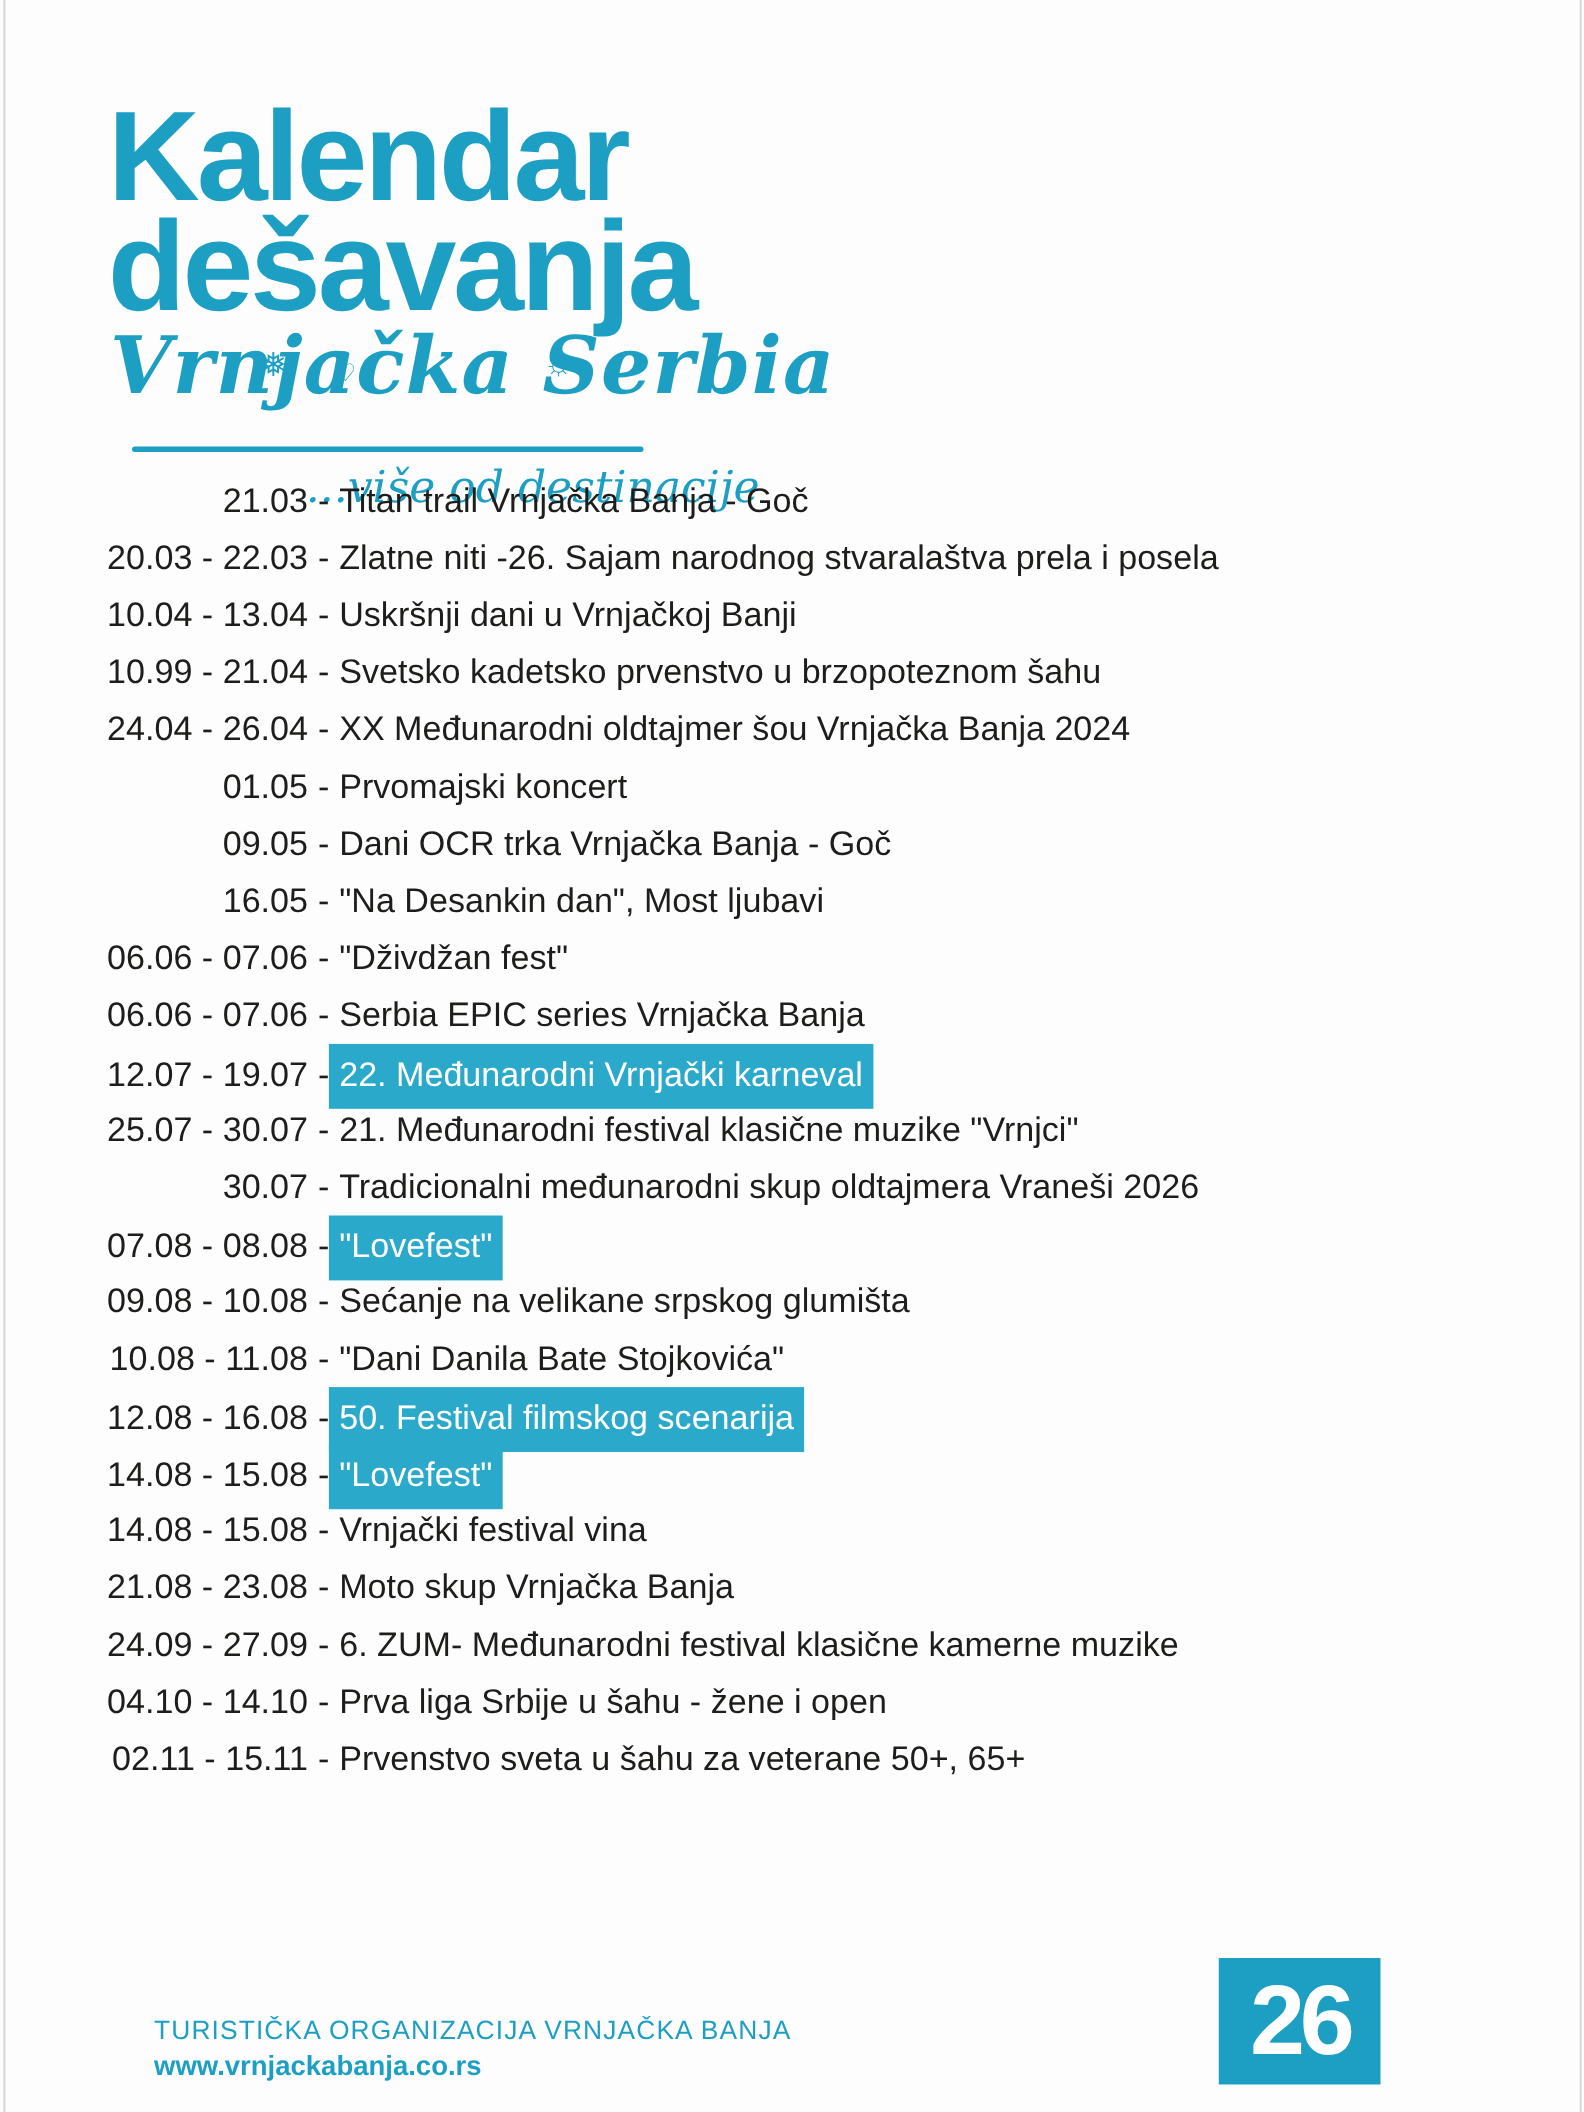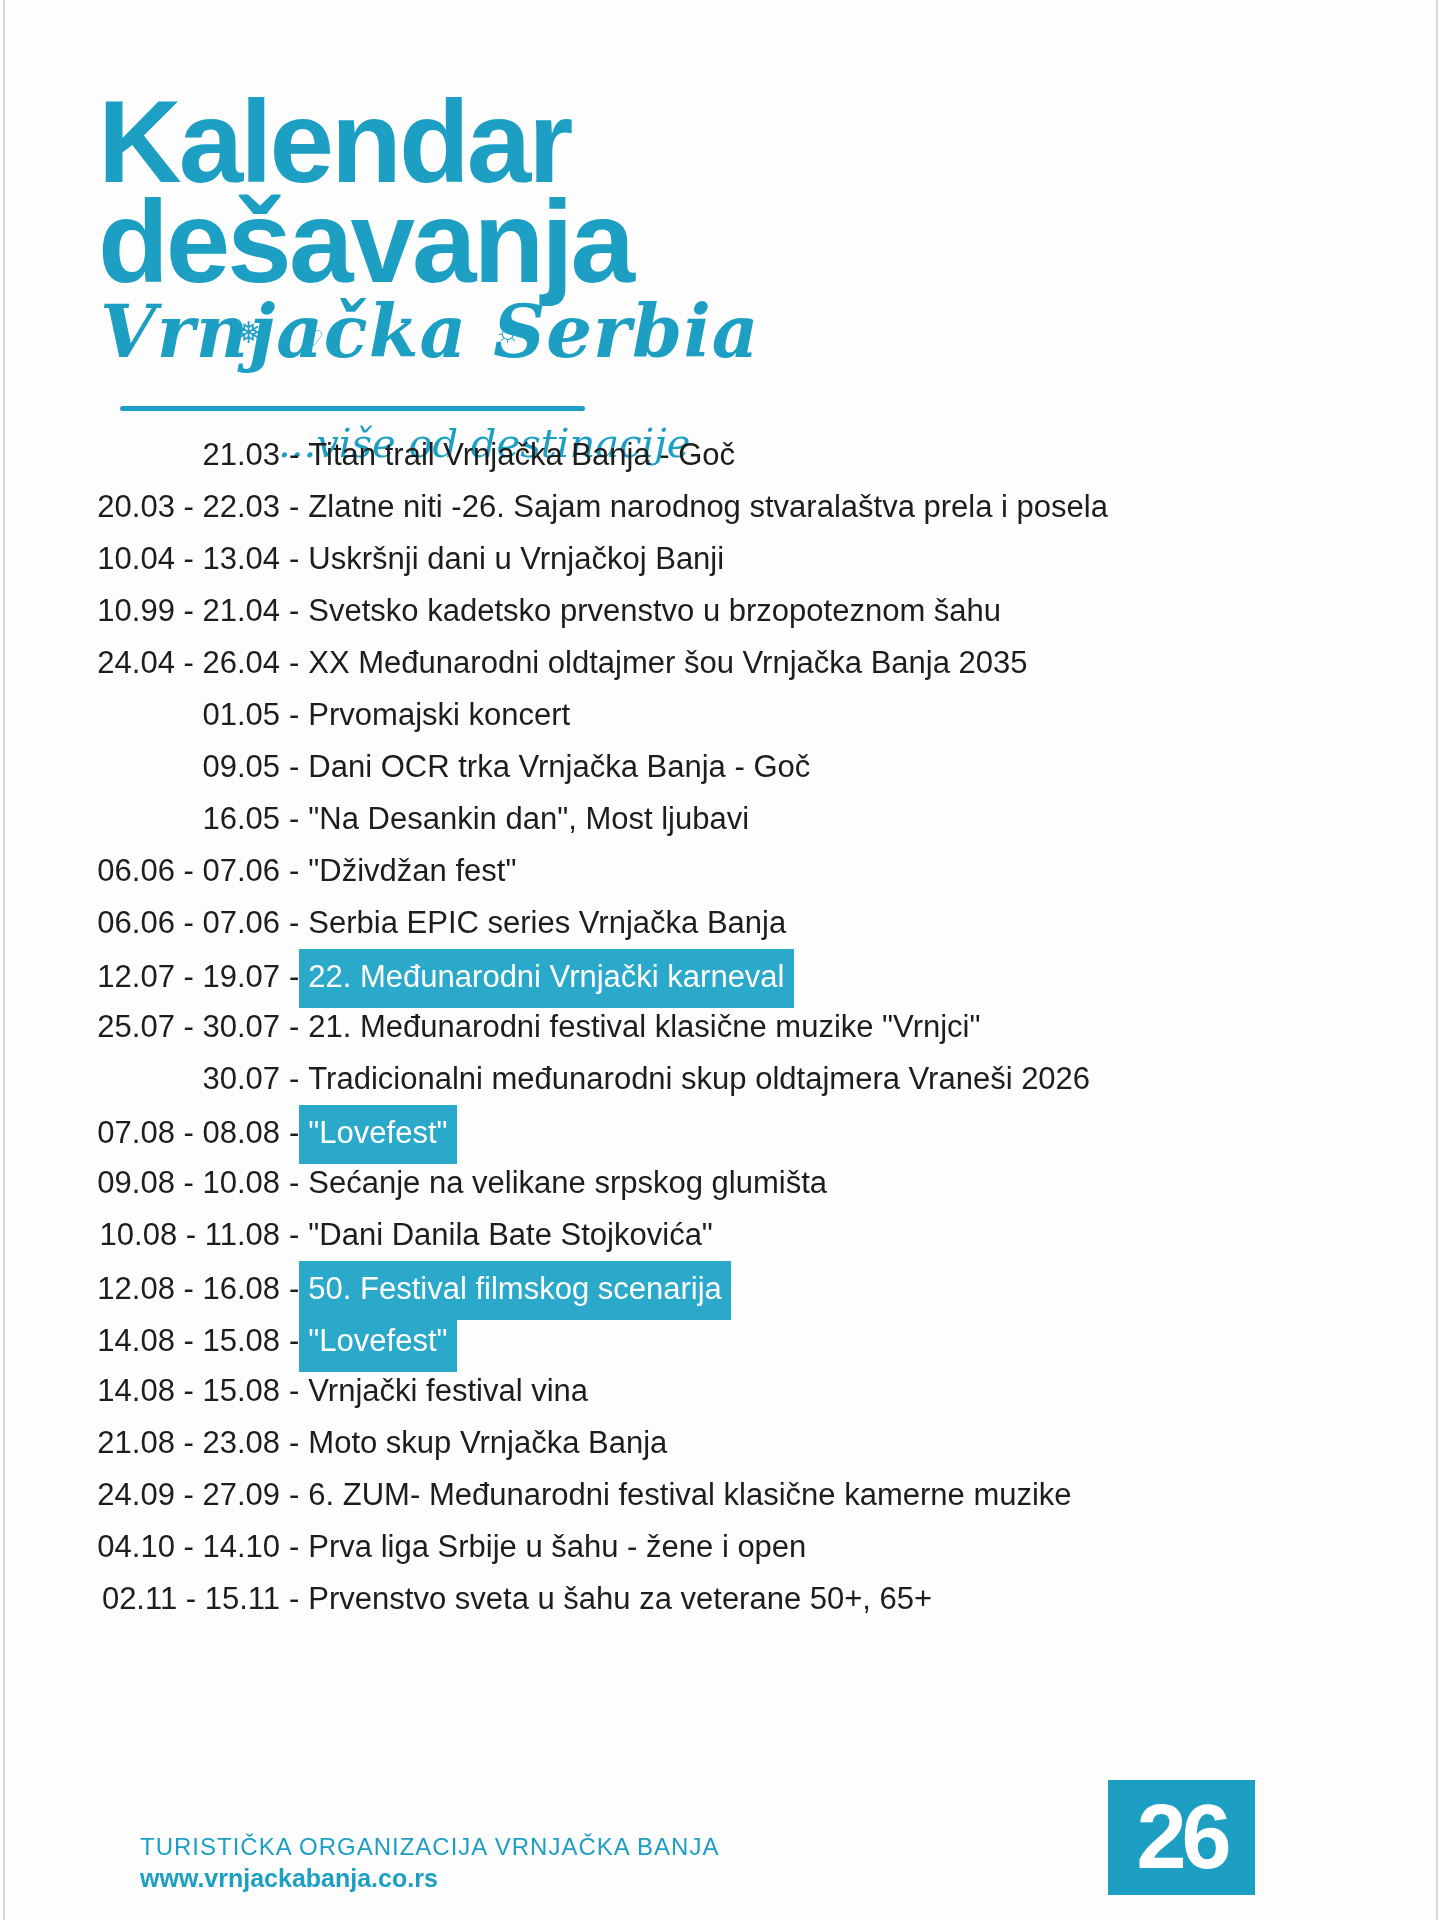--- a/index.html
+++ b/index.html
@@ -120,21 +120,21 @@
 
     <div class="row">
       <span class="date">10.99 - 21.04</span>
       <span class="sep">-</span>
       <span class="etitle">Svetsko kadetsko prvenstvo u brzopoteznom šahu</span>
     </div>
 
     <div class="row">
       <span class="date">24.04 - 26.04</span>
       <span class="sep">-</span>
-      <span class="etitle">XX Međunarodni oldtajmer šou Vrnjačka Banja 2035</span>
+      <span class="etitle">XX Međunarodni oldtajmer šou Vrnjačka Banja 2024</span>
     </div>
 
     <div class="row">
       <span class="date">01.05</span>
       <span class="sep">-</span>
       <span class="etitle">Prvomajski koncert</span>
     </div>
 
     <div class="row">
       <span class="date">09.05</span>

